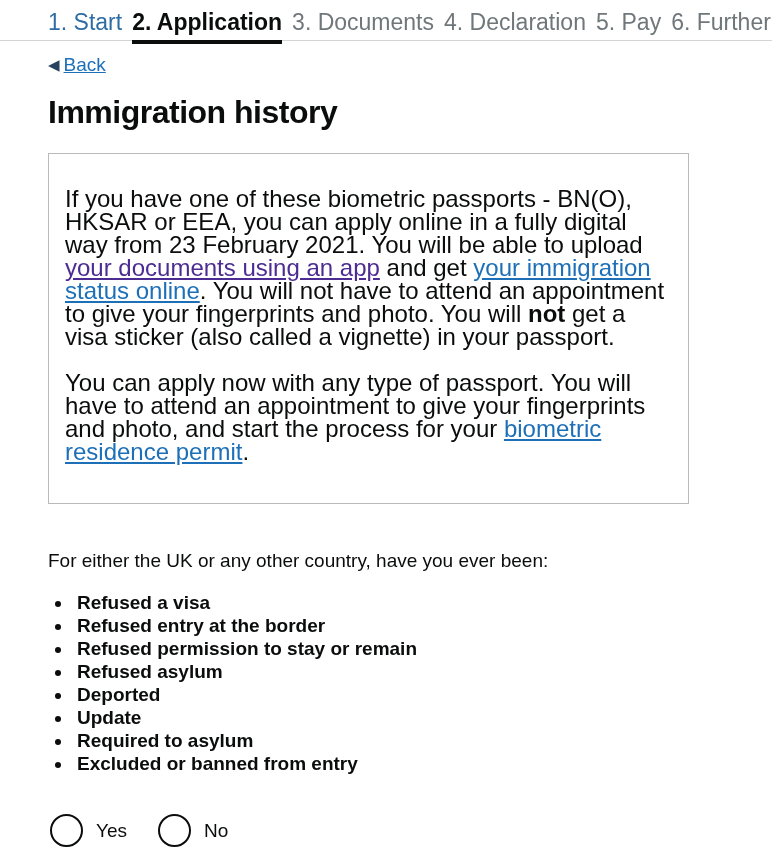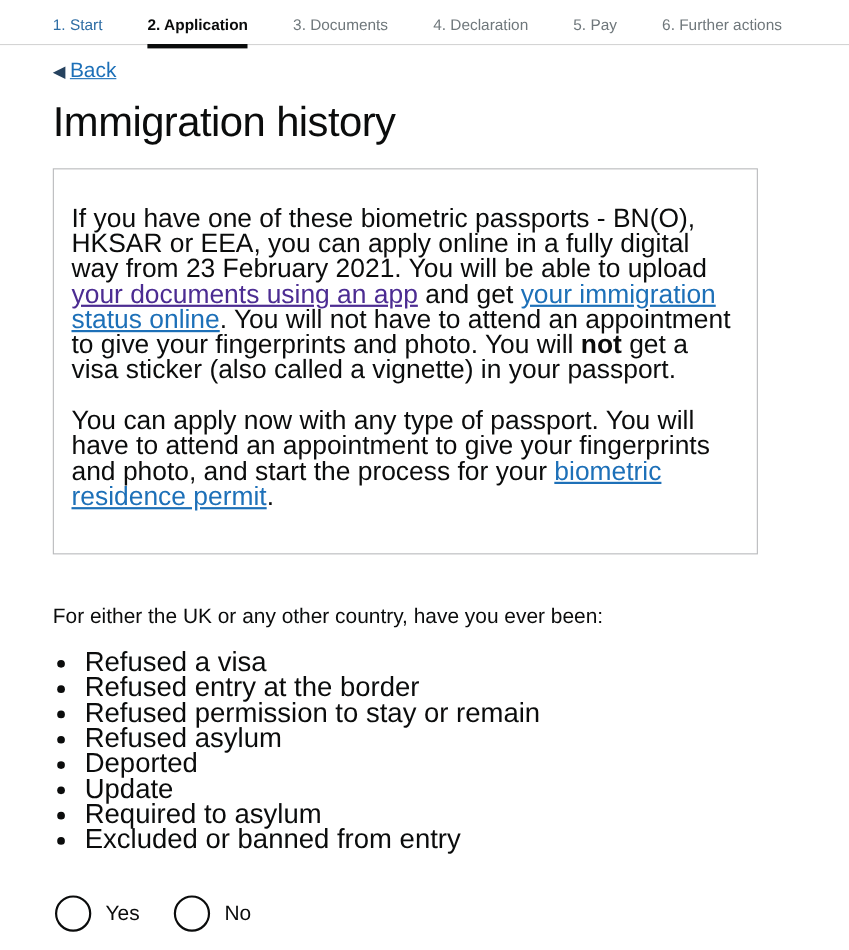--- a/index.html
+++ b/index.html
@@ -10,24 +10,24 @@
     width: 772px;
     height: 864px;
     font-family: "Liberation Sans", sans-serif;
     color: #0b0c0c;
     overflow: hidden;
   }
 
   
   .stepnav {
     display: flex;
-    gap: 41px;
+    gap: 10px;
     padding: 11px 0 0 48px;
     border-bottom: 1px solid #d4d4d4;
-    font-size: 14px;
+    font-size: 23px;
     line-height: 22px;
   }
   .stepnav .step { padding-bottom: 7px; white-space: nowrap; }
   .stepnav .step.link { color: #2e6da4; cursor: pointer; }
   .stepnav .step.active {
     color: #0b0c0c;
     font-weight: bold;
     box-shadow: 0 4px 0 #0b0c0c;
   }
   .stepnav .step.disabled { color: #6f777b; }
@@ -40,23 +40,23 @@
     align-items: center;
     gap: 4px;
     cursor: pointer;
   }
   .back-link .arrow { color: #26425f; font-size: 15px; }
   .back-link .back-text { color: #1d70b8; text-decoration: underline; }
 
   
   h1.page-title {
     margin: 16px 0 0 48px;
-    font-size: 38px;
+    font-size: 32px;
     line-height: 40px;
-    font-weight: normal;
+    font-weight: bold;
     letter-spacing: -0.5px;
   }
 
   
   .service-panel {
     margin: 21px 0 0 48px;
     width: 641px;
     border: 1px solid #b8babc;
     padding: 13px 17px 10px 16px;
   }
@@ -78,22 +78,23 @@
 
   
   .question-intro {
     margin: 45px 0 0 48px;
     font-size: 19px;
     line-height: 23px;
   }
   ul.question-list {
     margin: 19px 0 0 48px;
     padding-left: 25px;
-    font-size: 25px;
+    font-size: 19px;
     line-height: 23px;
+    font-weight: bold;
   }
   ul.question-list li { padding-left: 4px; }
 
   
   .radio-row {
     margin: 39px 0 0 50px;
     display: flex;
     align-items: center;
     gap: 31px;
   }

